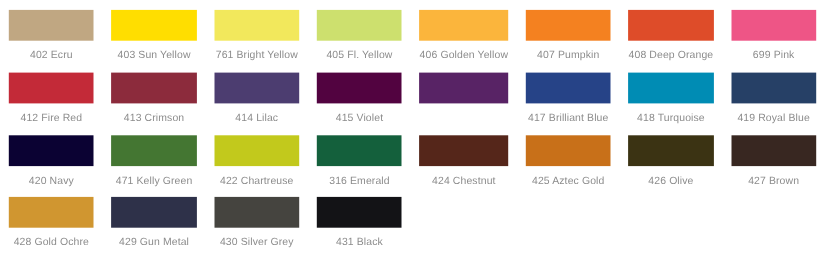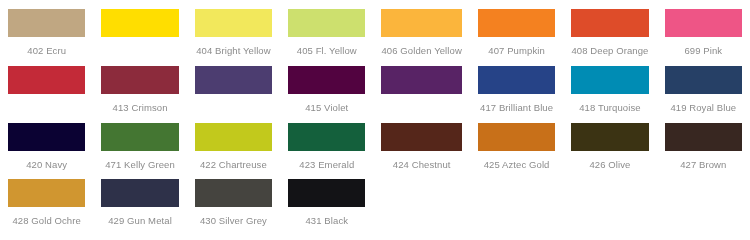--- a/index.html
+++ b/index.html
@@ -54,24 +54,25 @@
 </head>
 <body style="background: rgb(255, 255, 255);">
 
 <div id="swatch-grid">
     <div class="swatch-cell">
       <div class="swatch-chip" style="background: rgb(192, 167, 130);"></div>
       <div class="swatch-label">402 Ecru</div>
     </div>
     <div class="swatch-cell">
       <div class="swatch-chip" style="background: rgb(255, 222, 0);"></div>
+      <div class="swatch-label">403 Sun Yellow</div>
     </div>
     <div class="swatch-cell">
       <div class="swatch-chip" style="background: rgb(242, 232, 92);"></div>
-      <div class="swatch-label">404 Bright Yellow</div>
+      <div class="swatch-label">761 Bright Yellow</div>
     </div>
     <div class="swatch-cell">
       <div class="swatch-chip" style="background: rgb(205, 224, 110);"></div>
       <div class="swatch-label">405 Fl. Yellow</div>
     </div>
     <div class="swatch-cell">
       <div class="swatch-chip" style="background: rgb(251, 181, 60);"></div>
       <div class="swatch-label">406 Golden Yellow</div>
     </div>
     <div class="swatch-cell">
@@ -81,27 +82,29 @@
     <div class="swatch-cell">
       <div class="swatch-chip" style="background: rgb(222, 76, 41);"></div>
       <div class="swatch-label">408 Deep Orange</div>
     </div>
     <div class="swatch-cell">
       <div class="swatch-chip" style="background: rgb(238, 85, 134);"></div>
       <div class="swatch-label">699 Pink</div>
     </div>
     <div class="swatch-cell">
       <div class="swatch-chip" style="background: rgb(195, 42, 56);"></div>
+      <div class="swatch-label">412 Fire Red</div>
     </div>
     <div class="swatch-cell">
       <div class="swatch-chip" style="background: rgb(140, 43, 60);"></div>
       <div class="swatch-label">413 Crimson</div>
     </div>
     <div class="swatch-cell">
       <div class="swatch-chip" style="background: rgb(76, 61, 112);"></div>
+      <div class="swatch-label">414 Lilac</div>
     </div>
     <div class="swatch-cell">
       <div class="swatch-chip" style="background: rgb(82, 3, 64);"></div>
       <div class="swatch-label">415 Violet</div>
     </div>
     <div class="swatch-cell">
       <div class="swatch-chip" style="background: rgb(88, 35, 101);"></div>
     </div>
     <div class="swatch-cell">
       <div class="swatch-chip" style="background: rgb(38, 67, 135);"></div>
@@ -122,21 +125,21 @@
     <div class="swatch-cell">
       <div class="swatch-chip" style="background: rgb(68, 118, 50);"></div>
       <div class="swatch-label">471 Kelly Green</div>
     </div>
     <div class="swatch-cell">
       <div class="swatch-chip" style="background: rgb(194, 201, 28);"></div>
       <div class="swatch-label">422 Chartreuse</div>
     </div>
     <div class="swatch-cell">
       <div class="swatch-chip" style="background: rgb(20, 96, 60);"></div>
-      <div class="swatch-label">423 Emerald</div>
+      <div class="swatch-label">316 Emerald</div>
     </div>
     <div class="swatch-cell">
       <div class="swatch-chip" style="background: rgb(85, 38, 26);"></div>
       <div class="swatch-label">424 Chestnut</div>
     </div>
     <div class="swatch-cell">
       <div class="swatch-chip" style="background: rgb(200, 112, 25);"></div>
       <div class="swatch-label">425 Aztec Gold</div>
     </div>
     <div class="swatch-cell">

